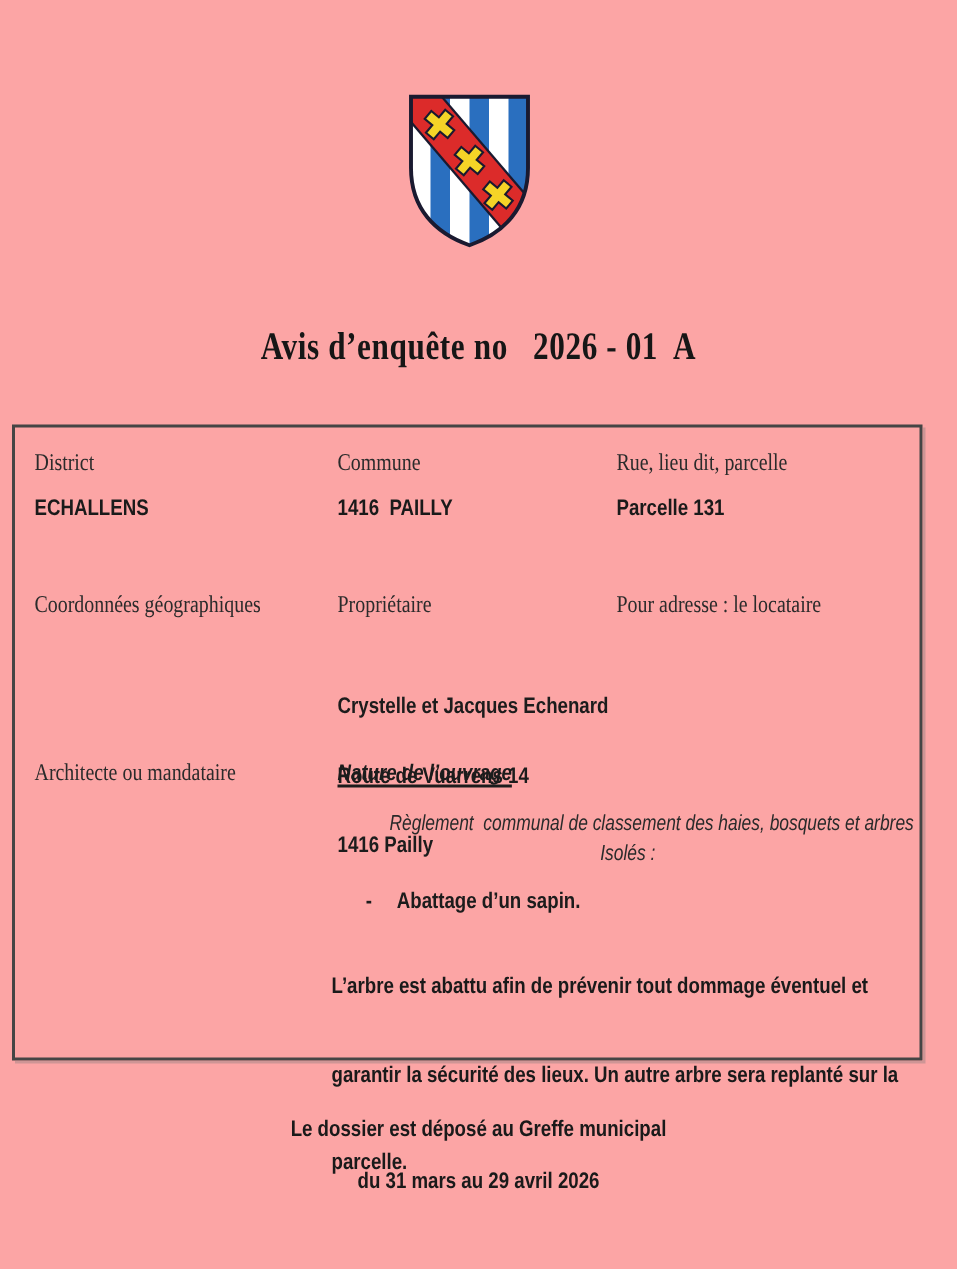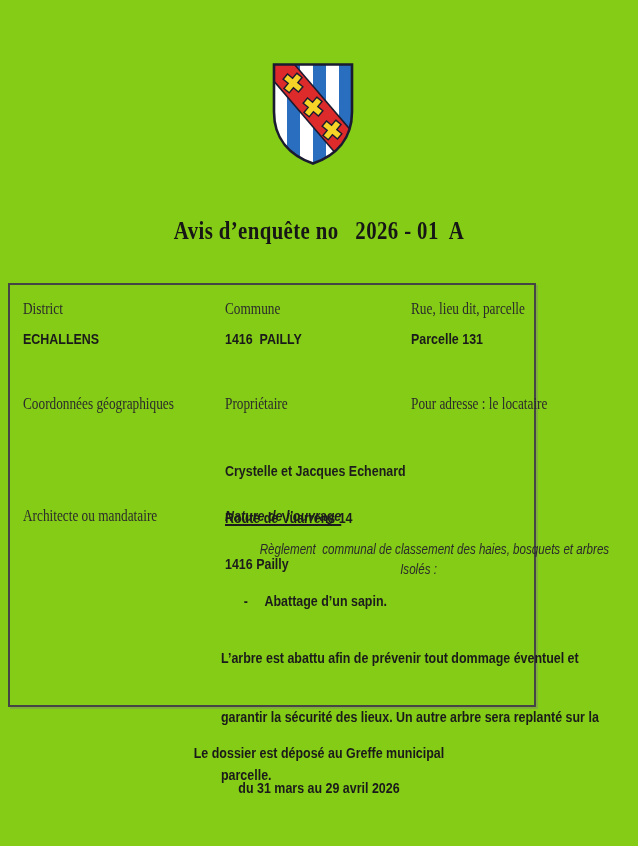--- a/index.html
+++ b/index.html
@@ -1,33 +1,33 @@
 <!DOCTYPE html>
 <html style="--coa-blue: #2a6fbf; --coa-white: #ffffff; --coa-red: #dc2b2a; --coa-yellow: #f5d427; --coa-outline: #1a1a30;"><head>
 <meta charset="utf-8">
 <style>
   html,body{margin:0;padding:0;background:#ffffff;}
   .page{
-    position:relative;width:638px;height:846px;background:#84cc16;overflow:hidden;
+    position:relative;width:638px;height:846px;background:#fca5a5;overflow:hidden;
     font-family:"Liberation Sans",sans-serif;color:#1c1c1c;
   }
   .abs{position:absolute;}
 
   
   .cx{transform:scaleX(0.83);transform-origin:0 0;white-space:pre;}
   .cx-center{transform:scaleX(0.83);transform-origin:center top;white-space:pre;}
 
   .doc-title{
     left:0;top:216px;width:638px;text-align:center;
     font-family:"Liberation Serif",serif;font-weight:bold;font-size:26px;color:#161616;
     transform:scaleX(0.80);transform-origin:center top;white-space:pre;letter-spacing:0.5px;
   }
 
   .form-box{
-    left:8px;top:283px;width:528px;height:424px;
+    left:8px;top:283px;width:607px;height:424px;
     border:2px solid #454545;box-sizing:border-box;
     box-shadow:2px 2px 0 rgba(120,120,120,0.35);
   }
 
   .field-label{
     font-family:"Liberation Serif",serif;font-size:16px;color:#2b2b2b;font-weight:normal;
   }
   .field-value{
     font-size:15px;font-weight:bold;color:#1a1a1a;
   }

